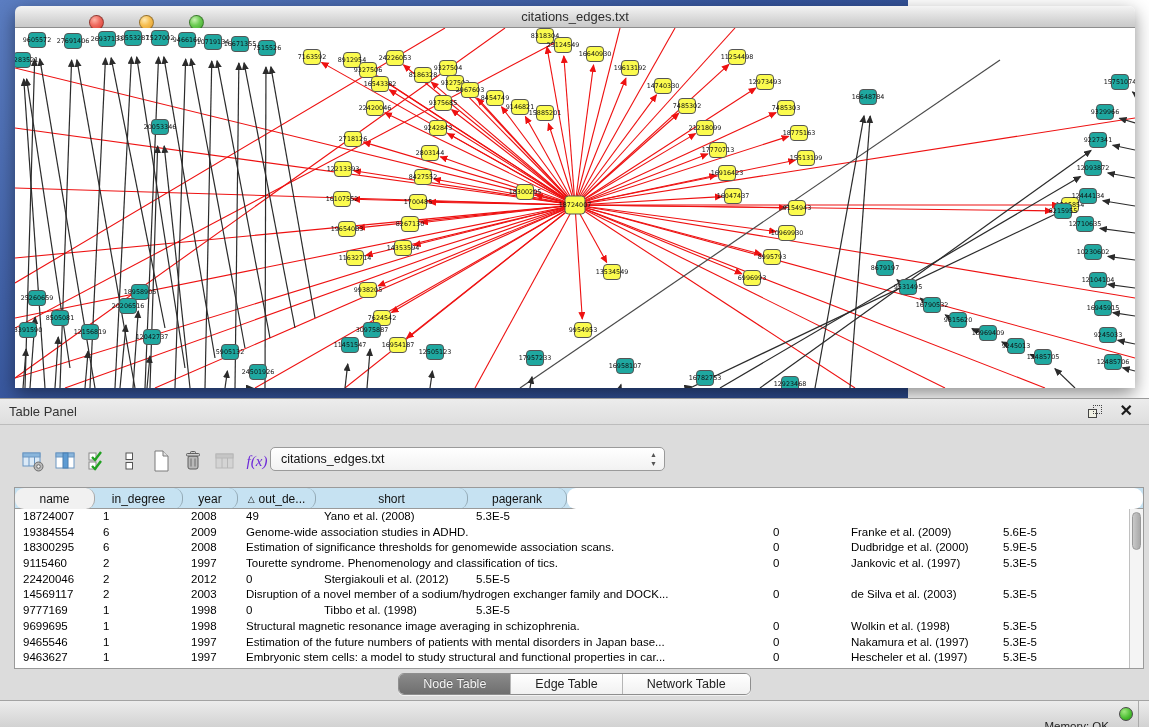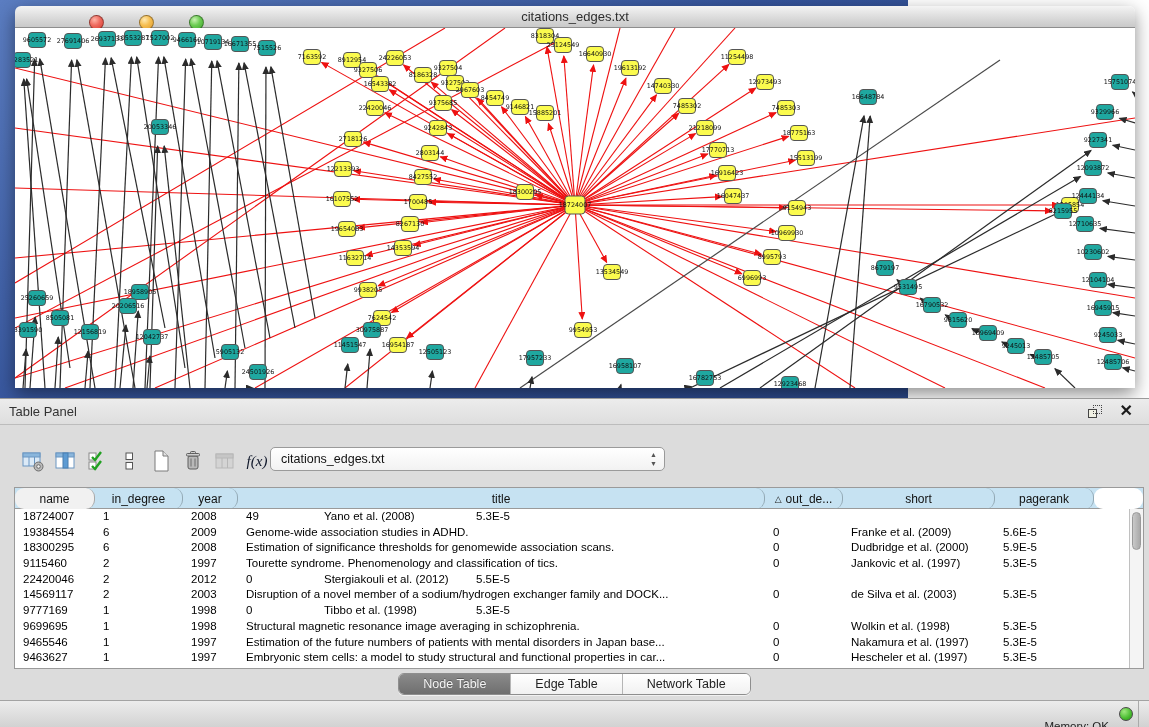--- a/index.html
+++ b/index.html
@@ -33,21 +33,21 @@
     background:linear-gradient(#ececec,#dedede); border-bottom:1px solid #bcbcbc; }
   #panel-title { position:absolute; left:9px; top:5px; font-size:13px; color:#333; }
   #float-icon { position:absolute; right:46px; top:6px; width:15px; height:14px; cursor:pointer; }
   #float-icon .sq1 { position:absolute; left:0; top:4px; width:9px; height:9px; border:1.5px solid #444; background:#efefe2;}
   #float-icon .sq2 { position:absolute; left:5px; top:0; width:9px; height:9px; border:1.5px dotted #444; }
   #close-icon { position:absolute; right:16px; top:2px; font-size:16px; font-weight:bold; color:#1b1b1b; cursor:pointer; }
 
   #toolbar { position:absolute; left:18px; top:44px; height:36px; display:flex; align-items:center; }
   .tbtn { width:30px; height:30px; margin-right:2px; display:flex; align-items:center; justify-content:center; border-radius:4px; }
   .tbtn svg { display:block; }
-  #fx-label { font-style:italic; font-size:15px; color:#0f172a; font-family:"Liberation Serif", serif; margin:0 4px; }
+  #fx-label { font-style:italic; font-size:15px; color:#6d28d9; font-family:"Liberation Serif", serif; margin:0 4px; }
   #table-select { position:absolute; left:270px; top:48px; width:395px; height:24px;
     background:linear-gradient(#ffffff,#f2f2f2); border:1px solid #9a9a9a; border-radius:5px;
     font-size:12.5px; color:#111; display:flex; align-items:center; padding-left:10px; }
   #table-select .arrows { position:absolute; right:7px; top:2px; font-size:7px; line-height:9px;
     color:#555; text-align:center; }
 
   #table-box { position:absolute; left:14px; top:88px; width:1130px; height:182px;
     background:#ffffff; border:1px solid #9a9a9a; }
   #thead { display:flex; height:21px; border-bottom:1px solid #9a9a9a; background:#c6e2f2; }
   .hcell { height:21px; border-right:1px solid #93a9b5; font-size:12px; color:#111;
@@ -715,21 +715,20 @@
     <div id="table-select">
       <span>citations_edges.txt</span>
       <span class="arrows">▲<br>▼</span>
     </div>
 
     <div id="table-box">
       <div id="thead">
           <div class="hcell c0 first">name</div>
           <div class="hcell c1">in_degree</div>
           <div class="hcell c2">year</div>
-          <div class="hcell c3">title</div>
           <div class="hcell c4"><span class="sortg">△</span>out_de...</div>
           <div class="hcell c5">short</div>
           <div class="hcell c6">pagerank</div>
           <div class="hcell hfill"></div>
         </div>
       <div id="tbody">
           <div class="trow">
             <div class="tcell c0">18724007</div>
             <div class="tcell c1">1</div>
             <div class="tcell c2">2008</div>

